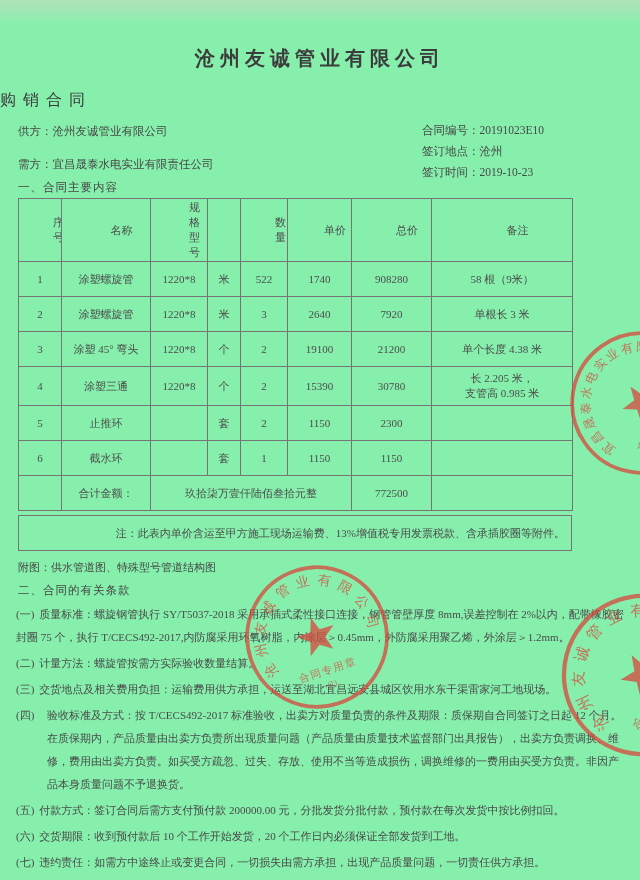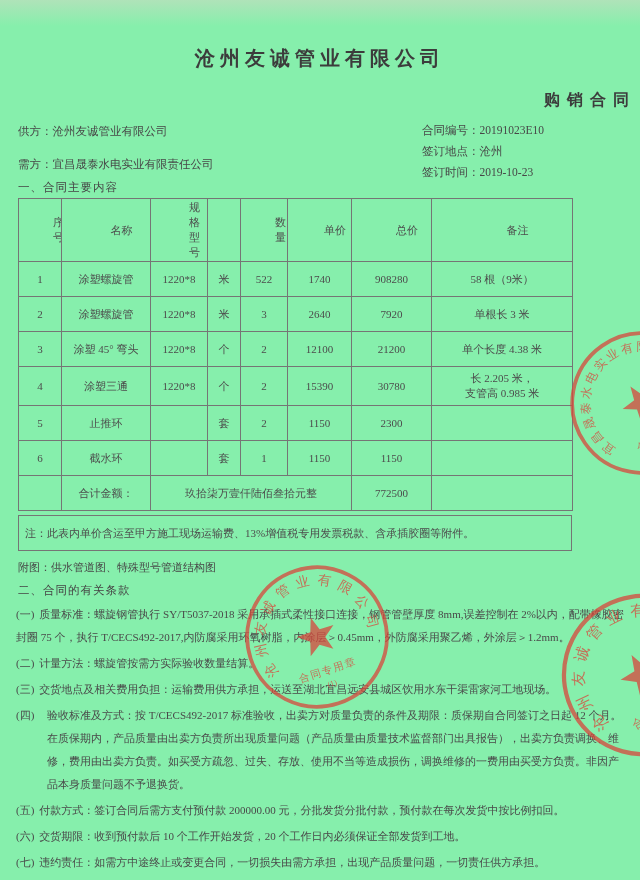--- a/index.html
+++ b/index.html
@@ -11,21 +11,21 @@
   .page::before{
     content:"";position:absolute;top:0;left:0;right:0;height:26px;
     background:linear-gradient(to bottom,rgba(243,207,205,0.38),rgba(255,255,255,0));
     pointer-events:none;
   }
   .doc-title{
     margin:46px 0 0 0;text-align:center;font-size:20px;font-weight:600;
     letter-spacing:5px;color:#3c3c3c;line-height:24px;
   }
   .doc-subtitle{
-    margin:20px 4px 0 0;text-align:right;font-size:16px;font-weight:700;
+    margin:20px 16px 0 0;text-align:left;font-size:16px;font-weight:400;
     letter-spacing:7px;color:#3c3c3c;line-height:19px;
   }
   .hdr{position:relative;margin:14px 15px 0 18px;height:54px;font-size:11.5px;color:#474747;}
   .party-line{line-height:16px;font-family:Liberation Serif, serif;}
   .party-line.second{margin-top:17px;}
   .meta-block{position:absolute;left:404px;top:-3px;line-height:21px;}
   .sec-heading{margin:3px 0 3px 18px;font-size:11.5px;color:#454545;letter-spacing:1px;line-height:15px;}
   table.items{
     margin:2px 0 0 18px;border-collapse:collapse;table-layout:fixed;width:554px;
   }
@@ -33,21 +33,21 @@
     border:1px solid #757575;text-align:center;vertical-align:middle;
     font-size:11px;font-weight:normal;color:#4c4c4c;padding:1px 3px;
     overflow:hidden;
   }
   table.items th{height:30px;padding-left:34px;}
   table.items td{height:32px;}
   tr.tall td{height:36px;}
   .pre{white-space:pre-line;line-height:15px;}
   .note-box{
     width:540px;margin:4px 0 0 18px;border:1px solid #757575;
-    font-size:11px;color:#4c4c4c;padding:10px 6px;line-height:14px;
+    font-size:11px;color:#4c4c4c;padding:10px 6px;line-height:14px;text-align:right;
   }
   .attachment{margin:9px 0 0 18px;font-size:11px;color:#474747;line-height:15px;}
   .terms-heading{margin:8px 0 5px 18px;font-size:11.5px;color:#454545;letter-spacing:1px;line-height:15px;}
   .terms{margin:0 15px 12px 16px;}
   .term{font-size:11px;line-height:23px;color:#494949;margin-bottom:3px;}
   .term .tnum{margin-right:5px;}
   .term.hang{position:relative;padding-left:31px;}
   .term.hang .tnum{position:absolute;left:0;top:0;}
   .stamp{position:absolute;pointer-events:none;color:#d8473c;opacity:0.75;}
   .stamp text,.stamp textPath{font-family:"Liberation Serif","DejaVu Serif",serif;}
@@ -117,21 +117,21 @@
       <td>2640</td>
       <td>7920</td>
       <td>单根长 3 米</td>
     </tr>
     <tr>
       <td>3</td>
       <td>涂塑 45° 弯头</td>
       <td>1220*8</td>
       <td>个</td>
       <td>2</td>
-      <td>12100</td>
+      <td>19100</td>
       <td>21200</td>
       <td>单个长度 4.38 米</td>
     </tr>
     <tr class="tall">
       <td>4</td>
       <td>涂塑三通</td>
       <td>1220*8</td>
       <td>个</td>
       <td>2</td>
       <td>15390</td>

